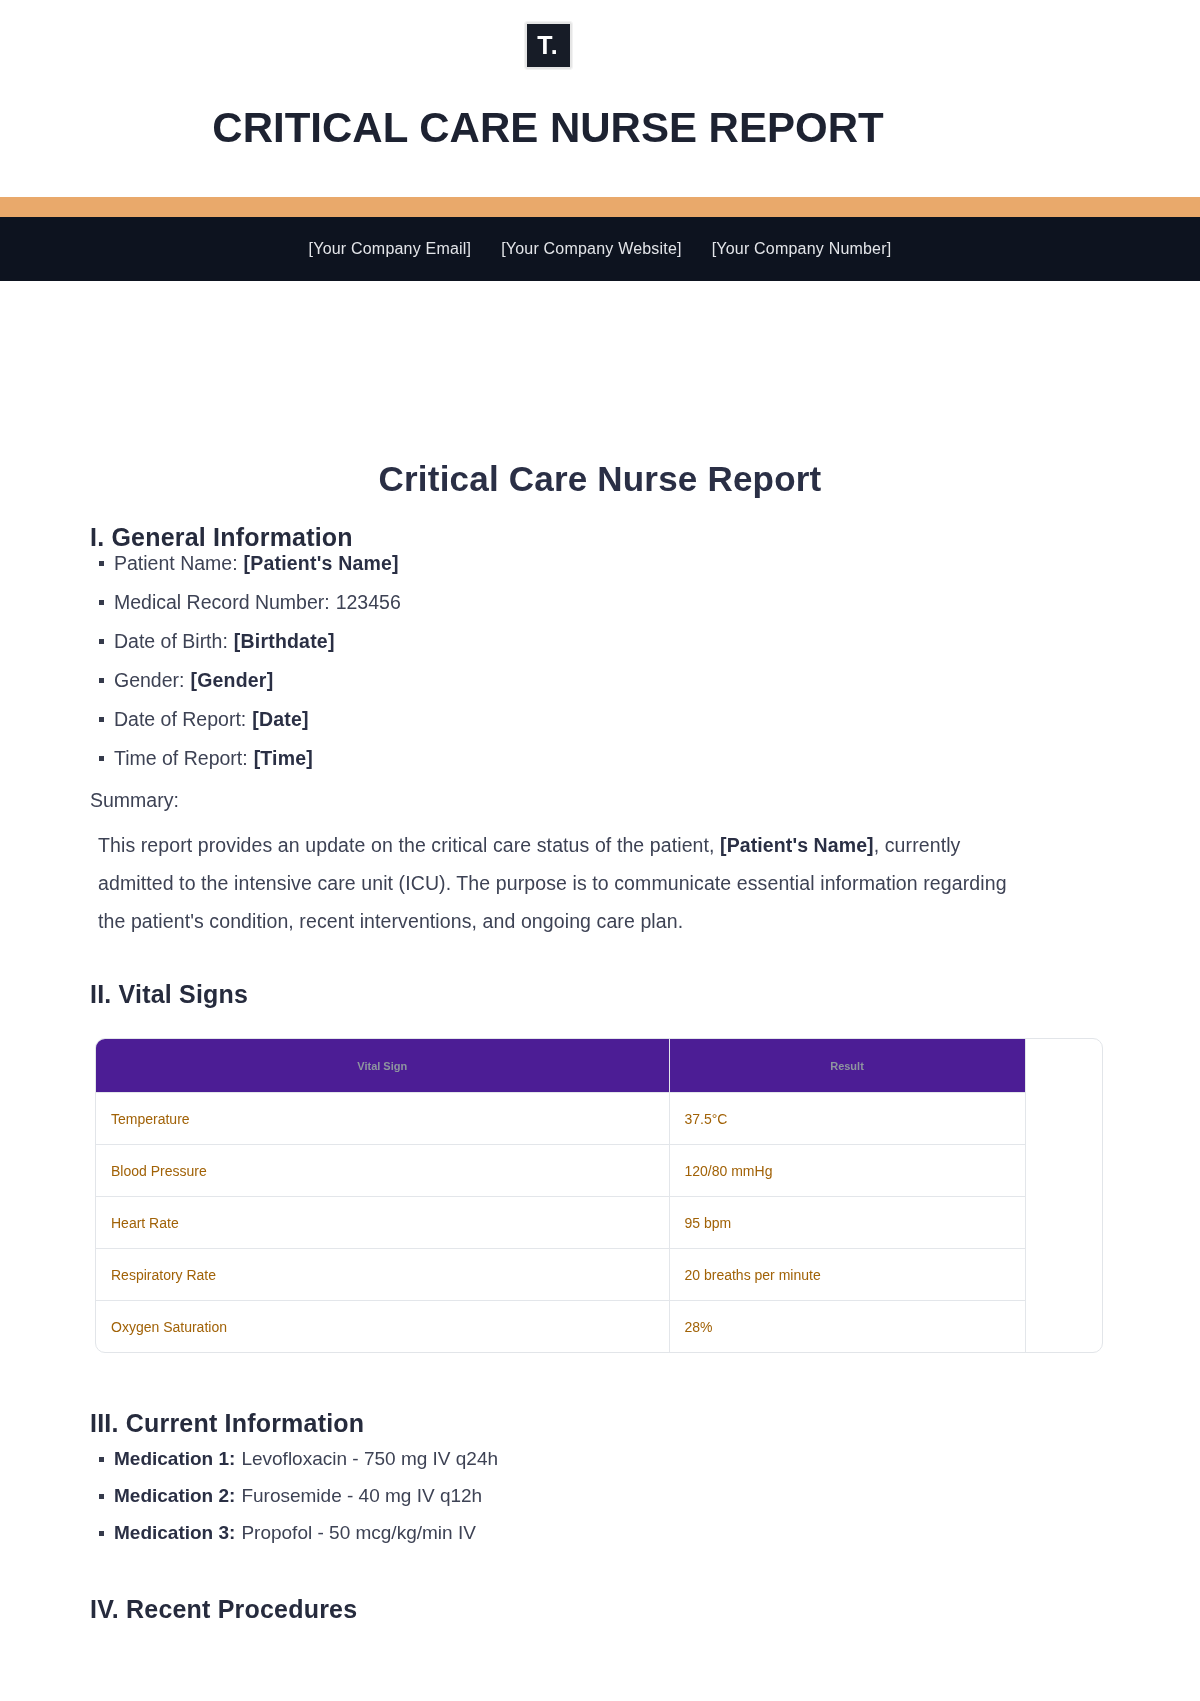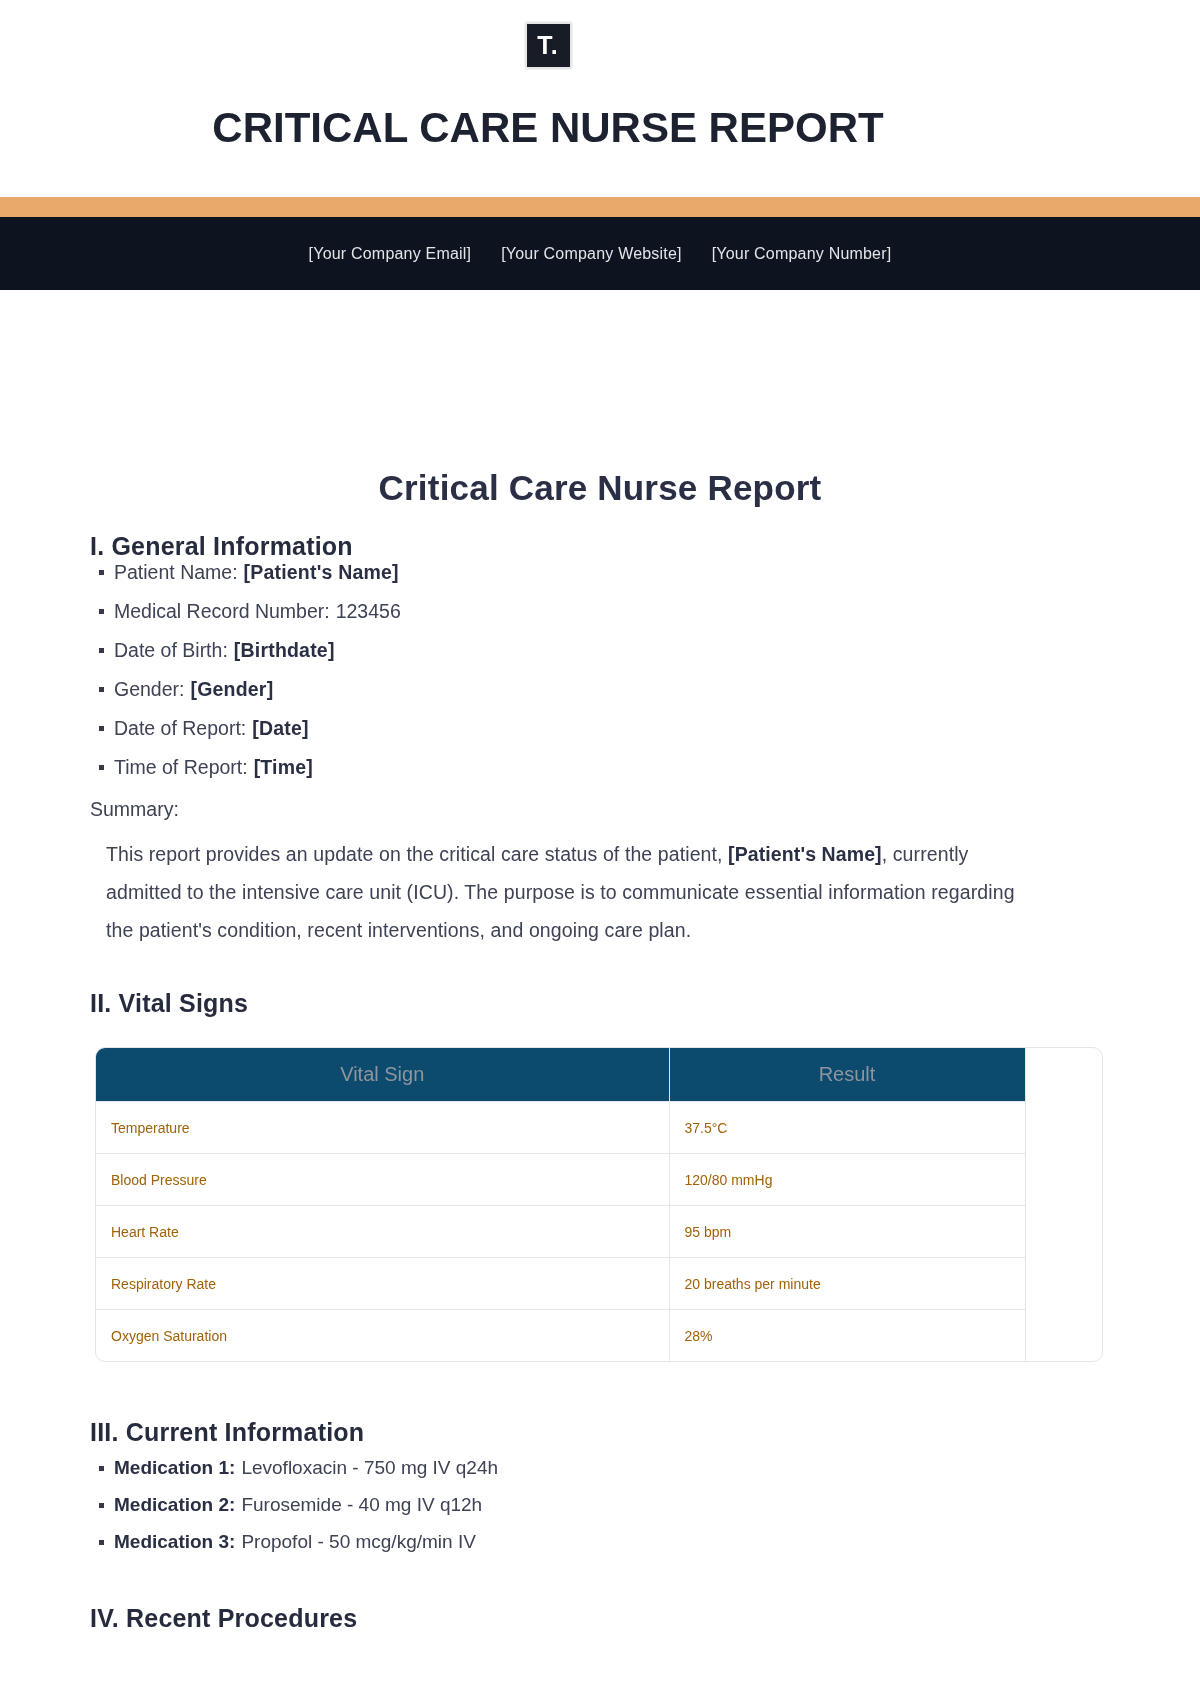--- a/index.html
+++ b/index.html
@@ -44,21 +44,21 @@
     font-weight: bold;
     letter-spacing: 0px;
     color: #1d2231;
   }
   .orange-bar {
     margin-top: 46px;
     height: 20px;
     background: #e9a96b;
   }
   .dark-bar {
-    height: 73px;
+    height: 64px;
     background: #0d131f;
     display: flex;
     align-items: center;
     justify-content: center;
     gap: 30px;
   }
   .dark-bar span {
     color: #e3e5e9;
     font-size: 16px;
     letter-spacing: 0.2px;
@@ -126,21 +126,21 @@
     color: #2a2f44;
     margin-right: 6px;
   }
 
   .summary-label {
     margin: 18px 0 0 0;
     font-size: 19.5px;
     line-height: 24px;
   }
   .summary-text {
-    margin: 14px 0 0 16px;
+    margin: 14px 0 0 8px;
     font-size: 19.5px;
     line-height: 38px;
     letter-spacing: 0.1px;
   }
   .summary-text .inline-bold {
     font-weight: bold;
     color: #2a2f44;
   }
 
   
@@ -156,24 +156,24 @@
   }
   table.vitals-table {
     border-collapse: collapse;
     width: 929px;
     table-layout: fixed;
   }
   table.vitals-table col.c1 { width: 573px; }
   table.vitals-table col.c2 { width: 356px; }
   table.vitals-table th {
     height: 53px;
-    background: #0c4a6e;
+    background: #4c1d95;
     color: #8e959f;
-    font-size: 20px;
-    font-weight: normal;
+    font-size: 11px;
+    font-weight: bold;
     text-align: center;
     border-right: 1px solid #e3e6ea;
     border-bottom: 1px solid #e3e6ea;
     padding: 0;
   }
   table.vitals-table td {
     height: 51px;
     font-size: 14px;
     color: #a16207;
     text-align: left;

